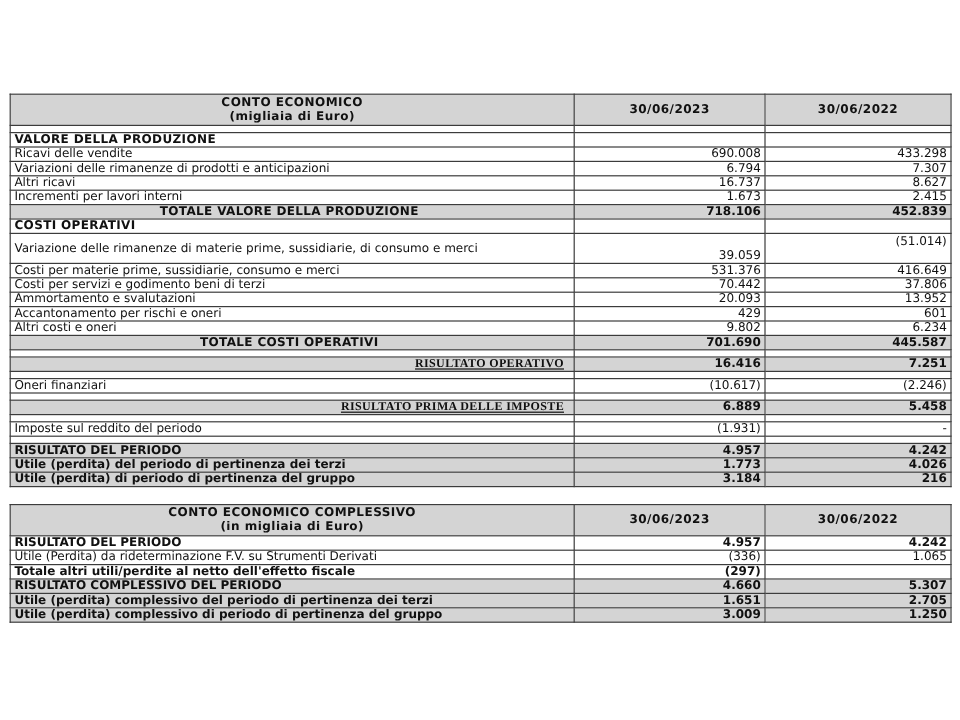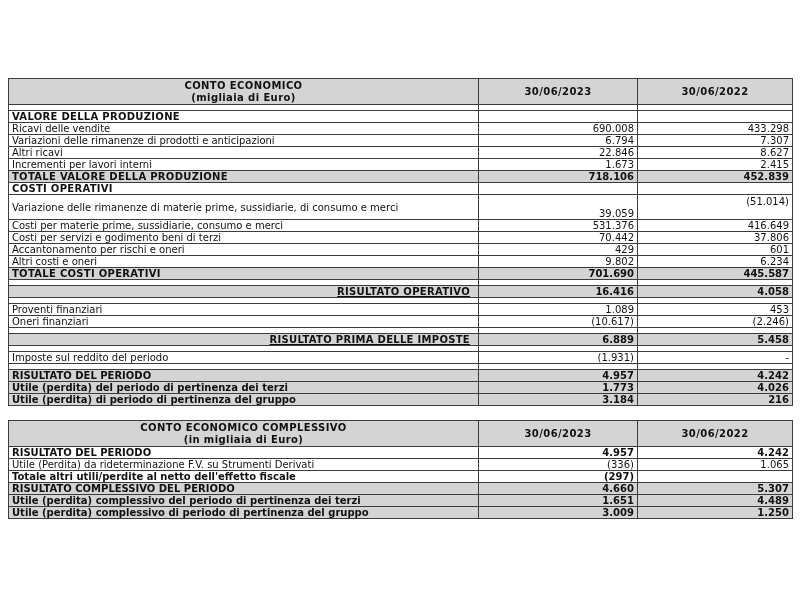--- a/index.html
+++ b/index.html
@@ -29,23 +29,23 @@
     height:25px;line-height:12px;letter-spacing:0.4px;
   }
   .fin col.c-lbl{width:470px;}
   .fin col.c-23{width:159px;}
   .fin col.c-22{width:155px;}
   .c-val{text-align:right;padding-right:5px;}
   
   .row-spacer td{height:5px;line-height:5px;}
   .row-section .c-label{font-weight:bold;letter-spacing:0.3px;}
   .row-total td{background:#d4d4d4;font-weight:bold;}
-  .row-total .c-label{text-align:left;padding-right:8px;letter-spacing:0.3px;}
+  .row-total .c-label{text-align:center;padding-right:8px;letter-spacing:0.3px;}
   .row-result td{background:#d4d4d4;font-weight:bold;}
-  .row-result .c-label{text-align:right;padding-right:8px;letter-spacing:0.3px;text-decoration:underline;}
+  .row-result .c-label{text-align:right;padding-right:8px;letter-spacing:0.3px;text-decoration:underline;font-family:Liberation Serif, serif;}
   .row-grand td{background:#d4d4d4;font-weight:bold;}
   .row-strong td{font-weight:bold;}
   .row-detail2 .c-label{white-space:normal;padding-right:56px;line-height:11px;height:24px;}
   .row-detail2 .v1{vertical-align:bottom;}
   .row-detail2 .v2{vertical-align:top;padding-top:1px;}
   .h-title div{text-align:center;}
 </style>
 </head>
 <body>
 
@@ -83,21 +83,21 @@
           <td class="c-val v1">690.008</td>
           <td class="c-val v2">433.298</td>
         </tr>
         <tr class="row-detail">
           <td class="c-label">Variazioni delle rimanenze di prodotti e anticipazioni</td>
           <td class="c-val v1">6.794</td>
           <td class="c-val v2">7.307</td>
         </tr>
         <tr class="row-detail">
           <td class="c-label">Altri ricavi</td>
-          <td class="c-val v1">22.846</td>
+          <td class="c-val v1">16.737</td>
           <td class="c-val v2">8.627</td>
         </tr>
         <tr class="row-detail">
           <td class="c-label">Incrementi per lavori interni</td>
           <td class="c-val v1">1.673</td>
           <td class="c-val v2">2.415</td>
         </tr>
         <tr class="row-total">
           <td class="c-label">TOTALE VALORE DELLA PRODUZIONE</td>
           <td class="c-val v1">718.106</td>
@@ -117,20 +117,25 @@
           <td class="c-label">Costi per materie prime, sussidiarie, consumo e merci</td>
           <td class="c-val v1">531.376</td>
           <td class="c-val v2">416.649</td>
         </tr>
         <tr class="row-detail">
           <td class="c-label">Costi per servizi e godimento beni di terzi</td>
           <td class="c-val v1">70.442</td>
           <td class="c-val v2">37.806</td>
         </tr>
         <tr class="row-detail">
+          <td class="c-label">Ammortamento e svalutazioni</td>
+          <td class="c-val v1">20.093</td>
+          <td class="c-val v2">13.952</td>
+        </tr>
+        <tr class="row-detail">
           <td class="c-label">Accantonamento per rischi e oneri</td>
           <td class="c-val v1">429</td>
           <td class="c-val v2">601</td>
         </tr>
         <tr class="row-detail">
           <td class="c-label">Altri costi e oneri</td>
           <td class="c-val v1">9.802</td>
           <td class="c-val v2">6.234</td>
         </tr>
         <tr class="row-total">
@@ -139,31 +144,26 @@
           <td class="c-val v2">445.587</td>
         </tr>
         <tr class="row-spacer">
           <td class="c-label"></td>
           <td class="c-val v1"></td>
           <td class="c-val v2"></td>
         </tr>
         <tr class="row-result">
           <td class="c-label">RISULTATO OPERATIVO</td>
           <td class="c-val v1">16.416</td>
-          <td class="c-val v2">4.058</td>
-        </tr>
-        <tr class="row-spacer">
-          <td class="c-label"></td>
-          <td class="c-val v1"></td>
-          <td class="c-val v2"></td>
-        </tr>
-        <tr class="row-detail">
-          <td class="c-label">Proventi finanziari</td>
-          <td class="c-val v1">1.089</td>
-          <td class="c-val v2">453</td>
+          <td class="c-val v2">7.251</td>
+        </tr>
+        <tr class="row-spacer">
+          <td class="c-label"></td>
+          <td class="c-val v1"></td>
+          <td class="c-val v2"></td>
         </tr>
         <tr class="row-detail">
           <td class="c-label">Oneri finanziari</td>
           <td class="c-val v1">(10.617)</td>
           <td class="c-val v2">(2.246)</td>
         </tr>
         <tr class="row-spacer">
           <td class="c-label"></td>
           <td class="c-val v1"></td>
           <td class="c-val v2"></td>
@@ -239,21 +239,21 @@
           <td class="c-val v2"></td>
         </tr>
         <tr class="row-grand">
           <td class="c-label">RISULTATO COMPLESSIVO DEL PERIODO</td>
           <td class="c-val v1">4.660</td>
           <td class="c-val v2">5.307</td>
         </tr>
         <tr class="row-grand">
           <td class="c-label">Utile (perdita) complessivo del periodo di pertinenza dei terzi</td>
           <td class="c-val v1">1.651</td>
-          <td class="c-val v2">4.489</td>
+          <td class="c-val v2">2.705</td>
         </tr>
         <tr class="row-grand">
           <td class="c-label">Utile (perdita) complessivo di periodo di pertinenza del gruppo</td>
           <td class="c-val v1">3.009</td>
           <td class="c-val v2">1.250</td>
         </tr>
       </tbody>
   </table>
 
 </div>

